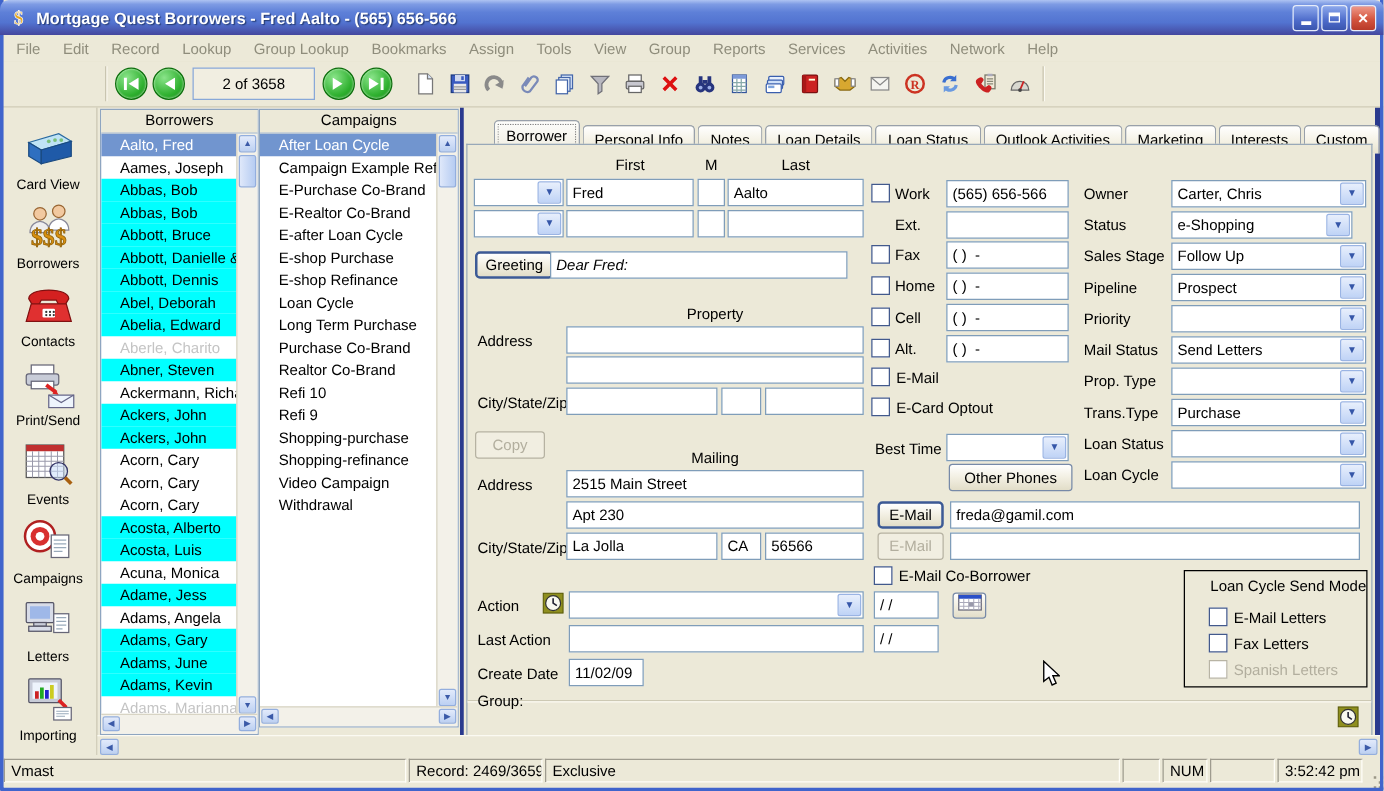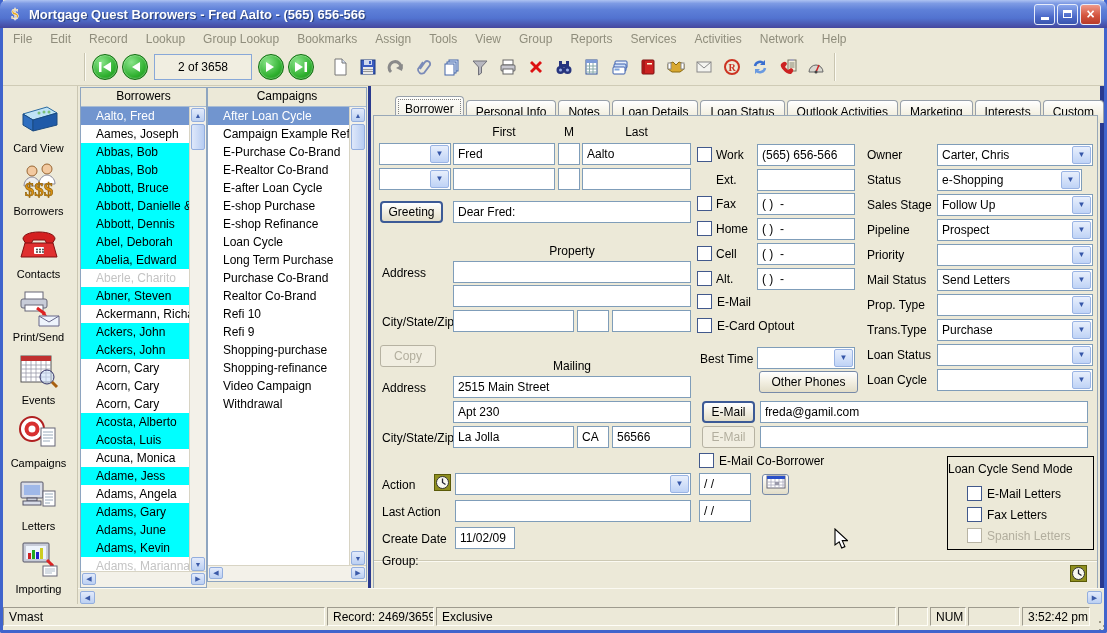--- a/index.html
+++ b/index.html
@@ -70,21 +70,21 @@
   .combo .arr{position:absolute;right:1px;top:1px;bottom:1px;width:17px;background:linear-gradient(#e8effc,#bfd3f6);
     border:1px solid #9ab4e4;border-radius:2px;display:flex;align-items:center;justify-content:center;color:#3556a8;font-size:8px;}
   .cb{position:absolute;width:13px;height:13px;background:#fff;border:1px solid #42598c;box-sizing:content-box;}
   .cb.disabled{border-color:#b8b4a4;}
   .btn{position:absolute;background:linear-gradient(#ffffff,#f2efe2 50%,#e2ddc8);border:1px solid #778aa8;border-radius:3px;
     font-size:12px;text-align:center;box-sizing:border-box;height:22px;line-height:20px;cursor:pointer;}
   .btn.primary{border:2px solid #3c5a96;border-radius:4px;line-height:18px;}
   .btn.disabled{color:#b2ae9e;border-color:#b6b2a2;background:#f1eee1;cursor:default;}
   .groupline{position:absolute;left:0;right:0;height:0;border-top:1px solid #cdc9b4;border-bottom:1px solid #fbfaf2;}
   .sendbox{position:absolute;border:1px solid #000;background:#ece9d8;}
-  .sendbox .title{position:absolute;left:0;right:0;top:5px;text-align:left;font-size:12px;}
+  .sendbox .title{position:absolute;left:0;right:0;top:5px;text-align:right;font-size:12px;}
   .smrow-lbl{position:absolute;font-size:12px;white-space:nowrap;}
   .smrow-lbl.disabled{color:#b2ae9e;}
   
   .statusbar{position:absolute;left:0;top:604px;right:0;height:26px;background:#ece9d8;display:flex;align-items:center;padding:2px 3px 3px 3px;box-sizing:border-box;z-index:50;}
   .pane{height:19px;line-height:18px;border:1px solid;border-color:#9e9b8e #fffef8 #fffef8 #9e9b8e;padding:0 5px;font-size:12px;margin-right:2px;box-sizing:border-box;white-space:nowrap;overflow:hidden;}
   .grip{position:absolute;right:6px;bottom:7px;width:2px;height:2px;background:#9a9786;box-shadow:8px 0 #9a9786,4px 4px #9a9786,8px 4px #9a9786,0 8px #9a9786,4px 8px #9a9786,8px 8px #9a9786;}
   .cursor{position:absolute;z-index:99;pointer-events:none;}
 </style>
 </head>
 <body>
@@ -511,21 +511,21 @@
       <div class="field" style="left:79px;top:27px;width:102px;">Fred</div>
       <div class="field" style="left:184px;top:27px;width:22px;"></div>
       <div class="field" style="left:208px;top:27px;width:109px;">Aalto</div>
 
       <div class="field combo" style="left:5px;top:52px;width:72px;"><span></span><span class="arr">▼</span></div>
       <div class="field" style="left:79px;top:52px;width:102px;"></div>
       <div class="field" style="left:184px;top:52px;width:22px;"></div>
       <div class="field" style="left:208px;top:52px;width:109px;"></div>
 
       <div class="btn primary" style="left:6px;top:85px;width:63px;">Greeting</div>
-      <div class="field" style="left:79px;top:85px;width:238px;">Dear Fred:</div>
+      <div class="field" style="left:66px;top:85px;width:238px;font-style:italic;">Dear Fred:</div>
 
       <div class="lbl center" style="left:79px;top:128px;width:238px;">Property</div>
       <div class="lbl" style="left:8px;top:150px;">Address</div>
       <div class="field" style="left:79px;top:145px;width:238px;"></div>
       <div class="field" style="left:79px;top:169px;width:238px;"></div>
       <div class="lbl" style="left:8px;top:199px;">City/State/Zip</div>
       <div class="field" style="left:79px;top:194px;width:121px;"></div>
       <div class="field" style="left:203px;top:194px;width:32px;"></div>
       <div class="field" style="left:238px;top:194px;width:79px;"></div>
 

